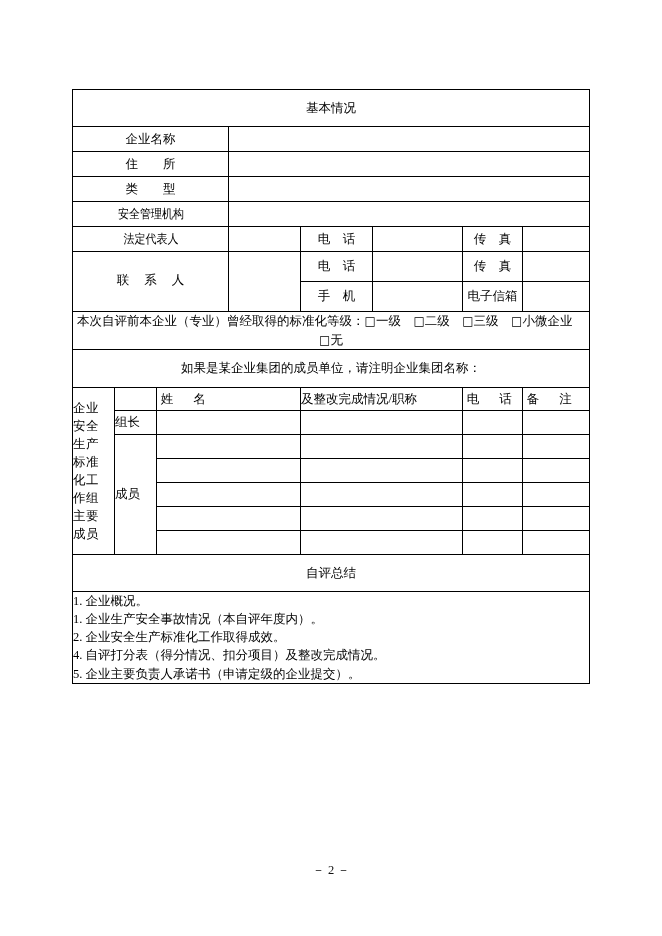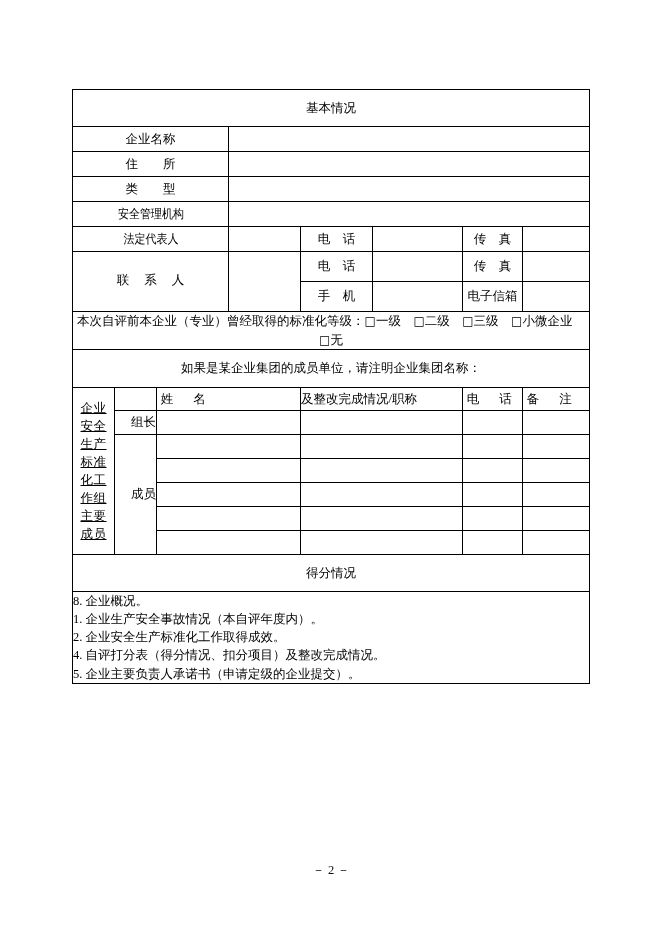--- a/index.html
+++ b/index.html
@@ -87,33 +87,31 @@
   
   .mhead {
     text-align: left;
     font-size: 12.5px;
     height: 22px;
   }
   .mhead.sp { letter-spacing: 0.30em; text-indent: 0.30em; }
 
   
   .vlabel {
-    text-align: center;
     font-size: 12.5px;
     line-height: 1.30;
     padding: 2px 0;
     width: 42px;
-    text-decoration: underline;
   }
   .vlabel span {
     display: block;
     letter-spacing: 0.04em;
   }
   .rolecell {
-    text-align: right;
+    text-align: left;
     font-size: 12.5px;
     width: 42px;
   }
   .mrow { height: 24px; }
 
   
   .summary-body {
     padding: 10px 6px 12px 34px;
     font-size: 12.5px;
     line-height: 2.02;
@@ -261,26 +259,26 @@
       <td class="freetext"></td>
     </tr>
     <tr class="mrow">
       <td class="freetext" colspan="2"></td>
       <td class="freetext" colspan="2"></td>
       <td class="freetext"></td>
       <td class="freetext"></td>
     </tr>
 
     <tr>
-      <td class="band-title" colspan="8">得分情况</td>
+      <td class="band-title" colspan="8">自评总结</td>
     </tr>
 
     <tr>
       <td class="summary-body" colspan="8" id="summary-list">
-            <div>8. 企业概况。</div>
+            <div>1. 企业概况。</div>
             <div>1. 企业生产安全事故情况（本自评年度内）。</div>
             <div>2. 企业安全生产标准化工作取得成效。</div>
             <div>4. 自评打分表（得分情况、扣分项目）及整改完成情况。</div>
             <div>5. 企业主要负责人承诺书（申请定级的企业提交）。</div>
           </td>
     </tr>
 
   </tbody>
     </table>
 

